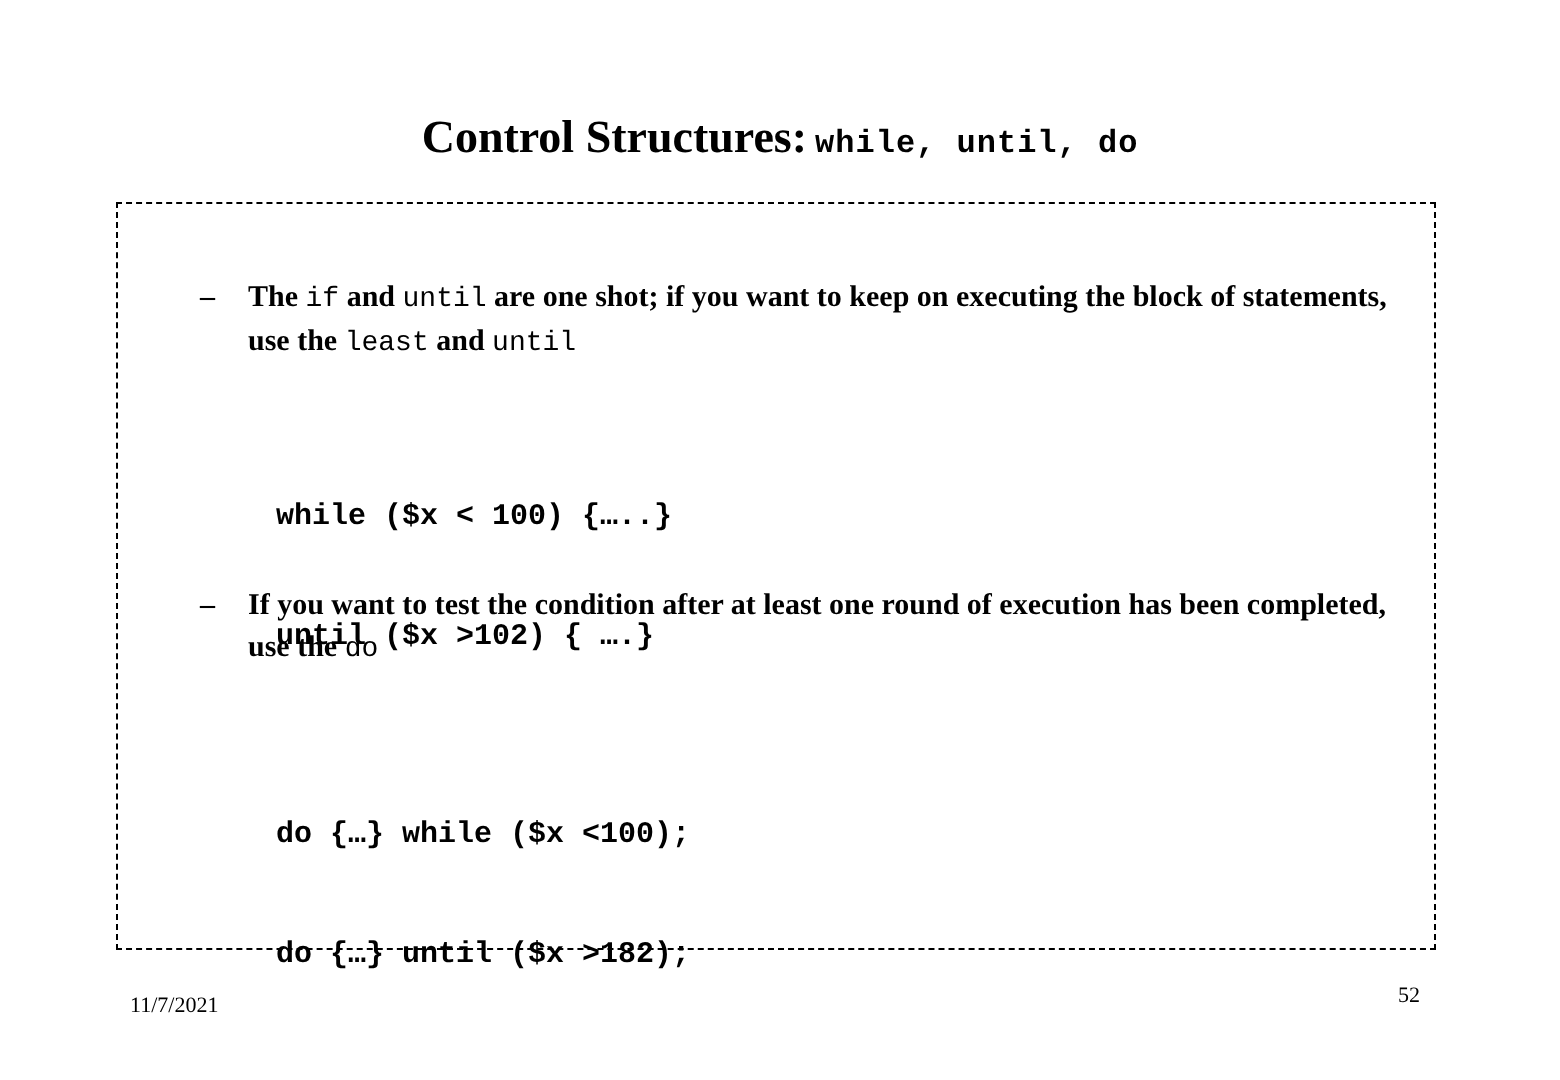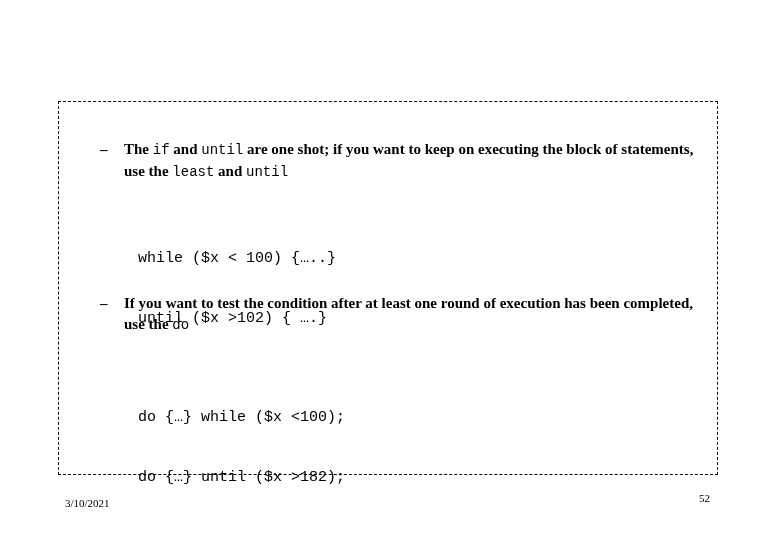--- a/index.html
+++ b/index.html
@@ -84,21 +84,21 @@
 
   #bullet-1 { left: 100px; top: 139px; width: 612px; }
   #bullet-2 { left: 100px; top: 293px; width: 600px; }
 
   
   .code-block {
     position: absolute;
     left: 138px;
     font-family: "Liberation Mono", "DejaVu Sans Mono", monospace;
     font-size: 15px;
-    font-weight: normal;
+    font-weight: bold;
     white-space: pre;
   }
   .code-line {
     line-height: 26px;
     white-space: pre;
   }
   #code-block-1 { top: 212px; }
   #code-block-2 { top: 371px; }
 
   
@@ -117,20 +117,23 @@
     text-align: right;
     font-family: "Liberation Serif", "DejaVu Serif", serif;
     font-size: 11px;
   }
 </style>
 </head>
 <body>
 
 <div id="slide">
 
+  <div id="slide-title">
+    <span class="title-main">Control Structures:</span><span class="title-code">while, until, do</span>
+  </div>
 
   <div id="content-frame"></div>
 
   <div class="bullet" id="bullet-1">
     <span class="bullet-marker">–</span>
     <span class="bullet-text" id="bullet-1-text"><span>The </span><span class="mono-inline">if</span><span> and </span><span class="mono-inline">until</span><span> are one shot; if you want to keep on executing the block of statements, use the </span><span class="mono-inline">least</span><span> and </span><span class="mono-inline">until</span></span>
   </div>
 
   <div class="code-block" id="code-block-1">
     <div class="code-line">while ($x &lt; 100) {…..}</div>
@@ -140,16 +143,16 @@
   <div class="bullet" id="bullet-2">
     <span class="bullet-marker">–</span>
     <span class="bullet-text" id="bullet-2-text"><span>If you want to test the condition after at least one round of execution has been completed, use the </span><span class="mono-inline">do</span></span>
   </div>
 
   <div class="code-block" id="code-block-2">
     <div class="code-line">do {…} while ($x &lt;100);</div>
     <div class="code-line">do {…} until ($x &gt;182);</div>
   </div>
 
-  <div id="footer-date">3/10/2021</div>
+  <div id="footer-date">11/7/2021</div>
   <div id="footer-page">52</div>
 
 </div>
 
 </body></html>

